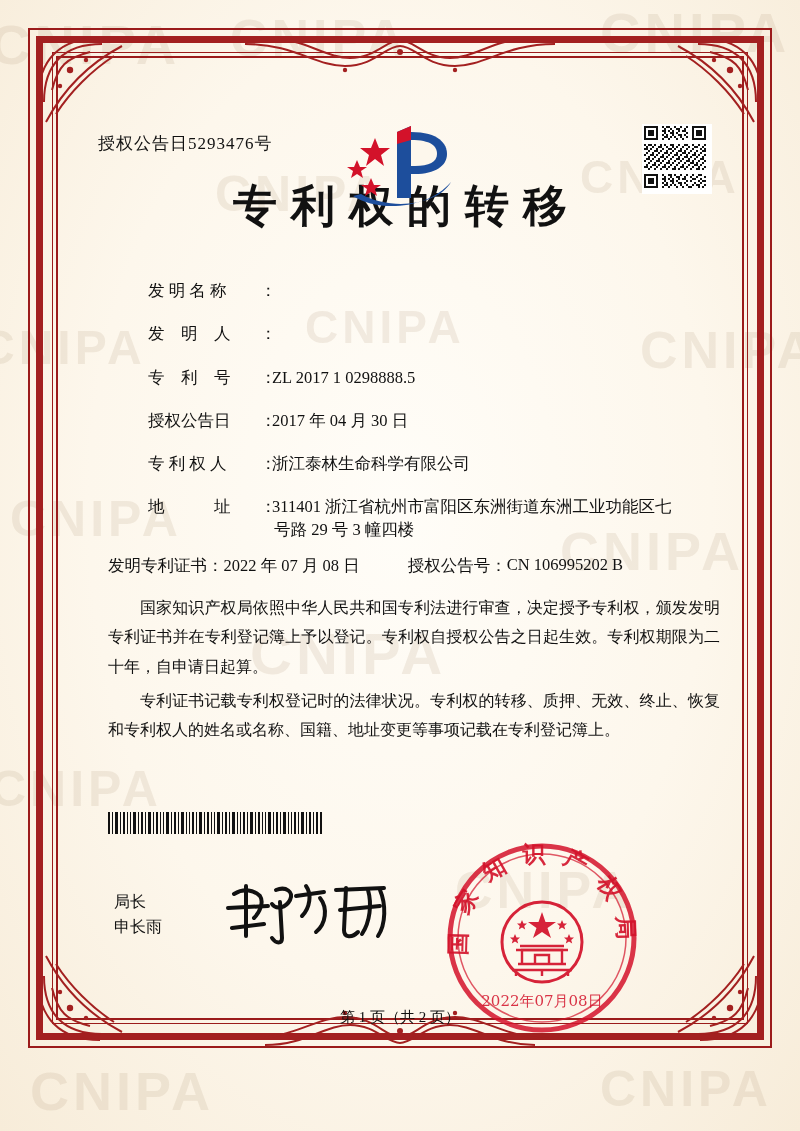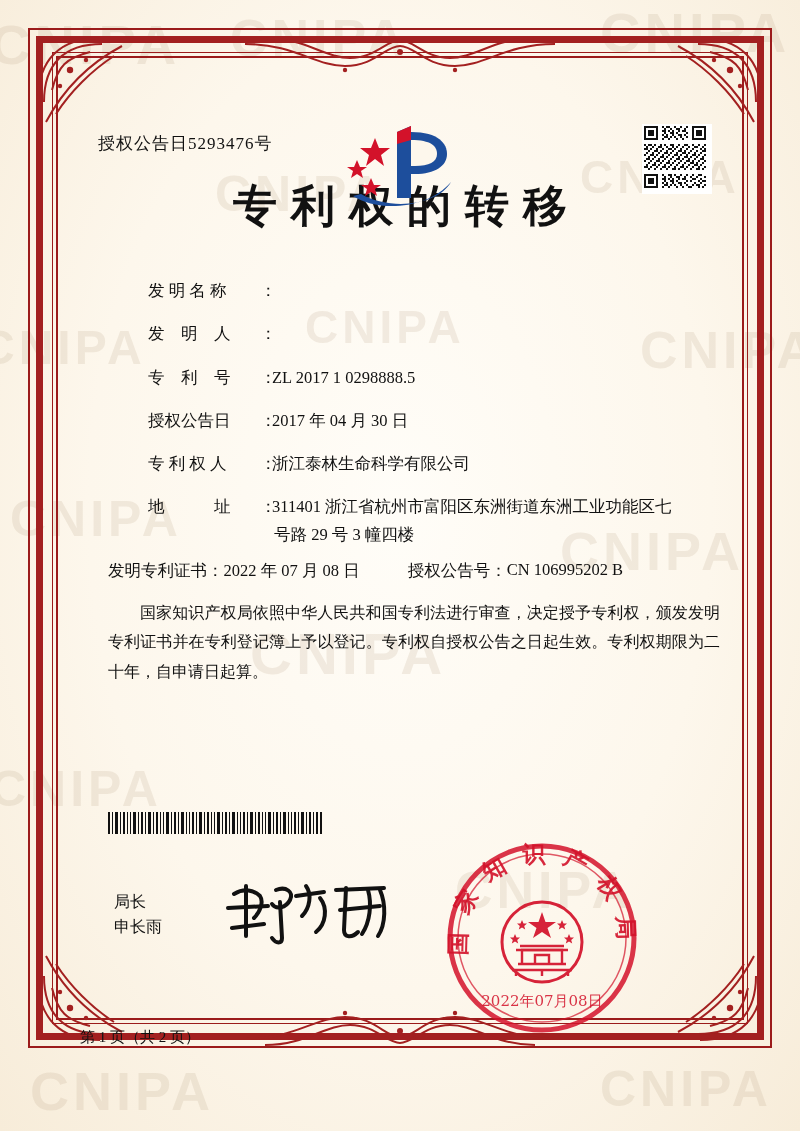--- a/index.html
+++ b/index.html
@@ -162,21 +162,21 @@
     white-space: nowrap;
     margin-left: 40px;
   }
   .field-colon {
     width: 12px;
     flex: 0 0 12px;
   }
   .field-value {
     flex: 1 1 auto;
   }
-  .field-value .line2 { display:block; margin-top: 5px; margin-left: 2px;}
+  .field-value .line2 { display:block; margin-left: 2px;}
 
   .row-inline {
     display: flex;
     margin-bottom: 6px;
     font-size: 16.5px;
     color: #111;
     margin-left: 28px;
     align-items: flex-start;
   }
   .row-inline .gap { width: 48px; }
@@ -224,23 +224,23 @@
     top: 738px;
     width: 200px;
     height: 200px;
     pointer-events: none;
   }
 
   .page-no {
     position: absolute;
     left: 0; right: 0;
     top: 908px;
+    text-align: center;
     font-size: 15px;
     color: #111;
-    margin-top: 20px;
   }
 
   .footer-note {
     position: absolute;
     left: 0; right: 0;
     bottom: 30px;
     text-align: center;
     font-size: 15px;
     color: #111;
     letter-spacing: 1px;
@@ -669,20 +669,21 @@
       <span>发明专利证书</span>
       <span>：</span>
       <span>2022 年 07 月 08 日</span>
       <span class="gap"></span>
       <span>授权公告号</span>
       <span>：</span>
       <span>CN 106995202 B</span>
     </div>
 
     <div class="para">国家知识产权局依照中华人民共和国专利法进行审查，决定授予专利权，颁发发明专利证书并在专利登记簿上予以登记。专利权自授权公告之日起生效。专利权期限为二十年，自申请日起算。</div>
+    <div class="para" style="margin-top:4px;">专利证书记载专利权登记时的法律状况。专利权的转移、质押、无效、终止、恢复和专利权人的姓名或名称、国籍、地址变更等事项记载在专利登记簿上。</div>
 
     <div class="barcode">
       <svg width="215" height="22" viewBox="0 0 215 22" shape-rendering="crispEdges">
         <rect width="215" height="22" fill="#fdf7ec"></rect>
         <g fill="#111">
           <rect x="0" y="0" width="2" height="22"></rect>
             <rect x="4" y="0" width="1" height="22"></rect>
           <rect x="7" y="0" width="3" height="22"></rect>
             <rect x="12" y="0" width="1" height="22"></rect>
           <rect x="15" y="0" width="2" height="22"></rect>

